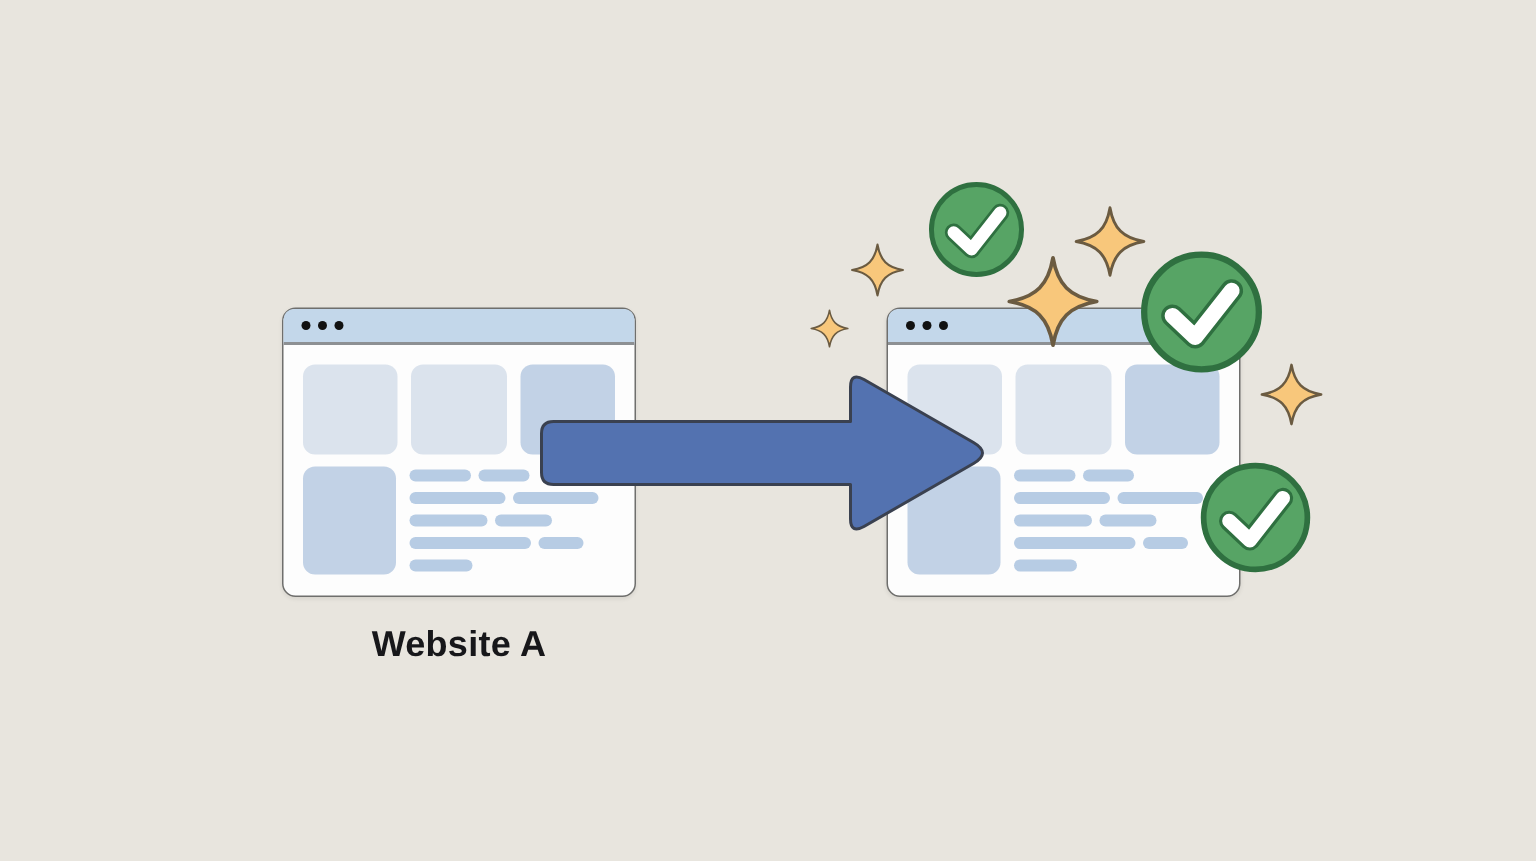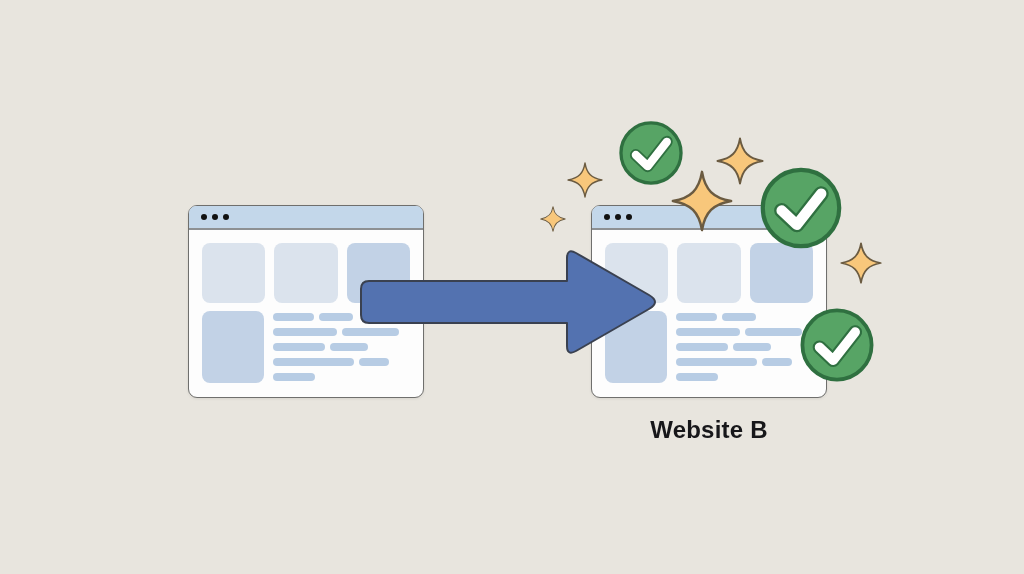--- a/index.html
+++ b/index.html
@@ -217,15 +217,15 @@
         <path d="M27 53 L45 70 L74 33" fill="none" stroke="#2f7040" stroke-width="18" stroke-linecap="round" stroke-linejoin="round"></path>
         <path d="M27 53 L45 70 L74 33" fill="none" stroke="#ffffff" stroke-width="12.5" stroke-linecap="round" stroke-linejoin="round"></path>
       </svg>
       <svg viewBox="0 0 100 100" style="left: 799px; top: 307px; width: 76px; height: 76px;">
         <circle cx="50" cy="50" r="45.5" fill="#57a465" stroke="#2f7040" stroke-width="5"></circle>
         <path d="M27 53 L45 70 L74 33" fill="none" stroke="#2f7040" stroke-width="18" stroke-linecap="round" stroke-linejoin="round"></path>
         <path d="M27 53 L45 70 L74 33" fill="none" stroke="#ffffff" stroke-width="12.5" stroke-linecap="round" stroke-linejoin="round"></path>
       </svg>
     </div>
 
-  <div class="label label-b">Website B</div>
+  <div class="label label-a">Website A</div>
 
 </div>
 
 </body></html>

